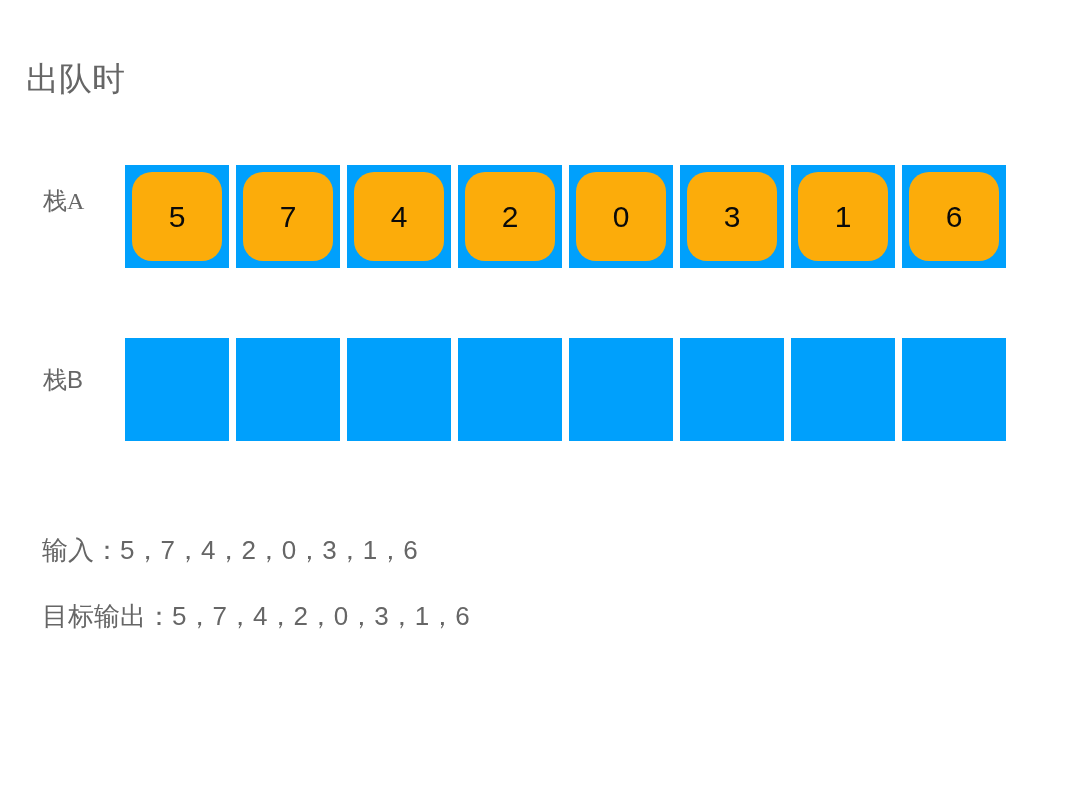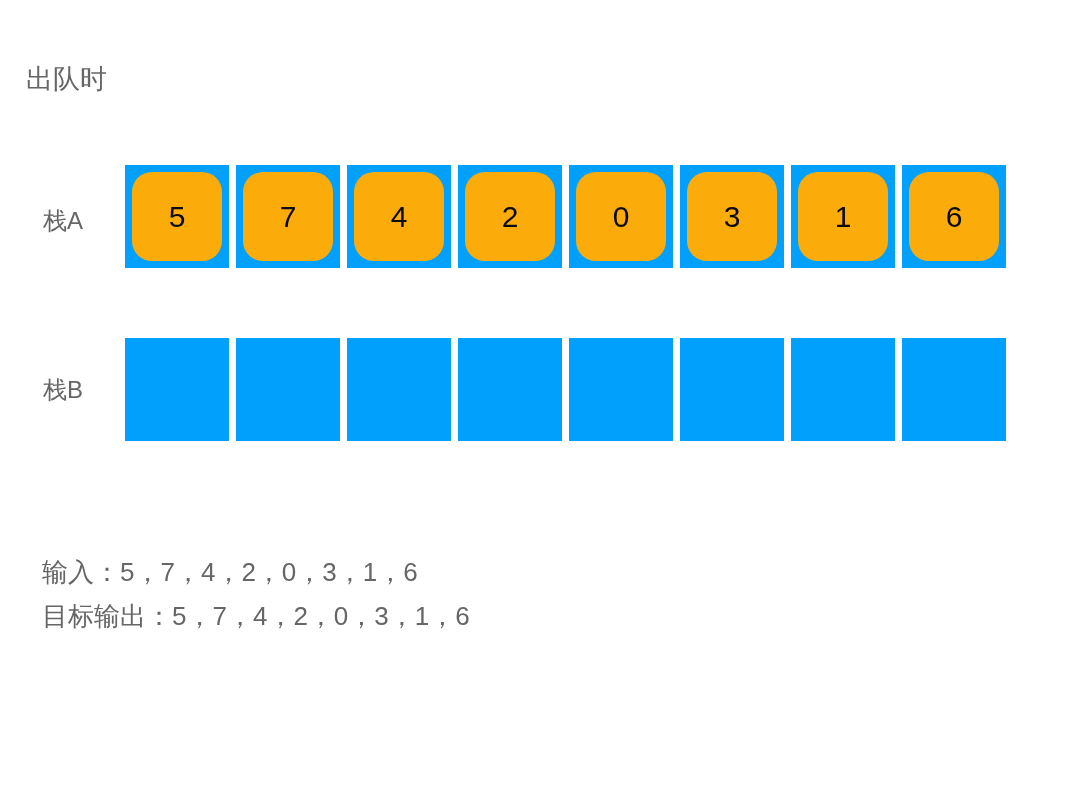--- a/index.html
+++ b/index.html
@@ -11,35 +11,35 @@
     width: 1080px;
     height: 810px;
     position: relative;
     overflow: hidden;
     font-family: "Liberation Sans", "DejaVu Sans", sans-serif;
   }
   .title {
     position: absolute;
     left: 26px;
     top: 62px;
-    font-size: 27px;
+    font-size: 33px;
     line-height: 34px;
     color: var(--text-gray, #666666);
   }
   .stack-label {
     position: absolute;
     left: 43px;
     height: 103px;
     display: flex;
     align-items: center;
     font-size: 24px;
     color: var(--text-gray, #666666);
   }
-  .stack-label.a { top: 169px; }
-  .stack-label.b { top: 338px; }
+  .stack-label.a { top: 149px; font-family: Liberation Serif, serif; }
+  .stack-label.b { top: 328px; }
   .stack-row {
     position: absolute;
     left: 125px;
     display: flex;
     gap: 7px;
   }
   .stack-row.a { top: 165px; }
   .stack-row.b { top: 338px; }
   .cell {
     width: 104px;
@@ -63,21 +63,21 @@
     color: var(--digit-black, #0A0A0A);
   }
   .seq-line {
     position: absolute;
     left: 42px;
     font-size: 26px;
     line-height: 32px;
     color: var(--text-gray, #666666);
     white-space: nowrap;
   }
-  .seq-line.input { top: 556px; }
+  .seq-line.input { top: 534px; }
   .seq-line.target { top: 600px; }
 </style>
 </head>
 <body>
 
 <div class="title">出队时</div>
 
 <div class="stack-label a">栈A</div>
 
 <div class="stack-row a">

